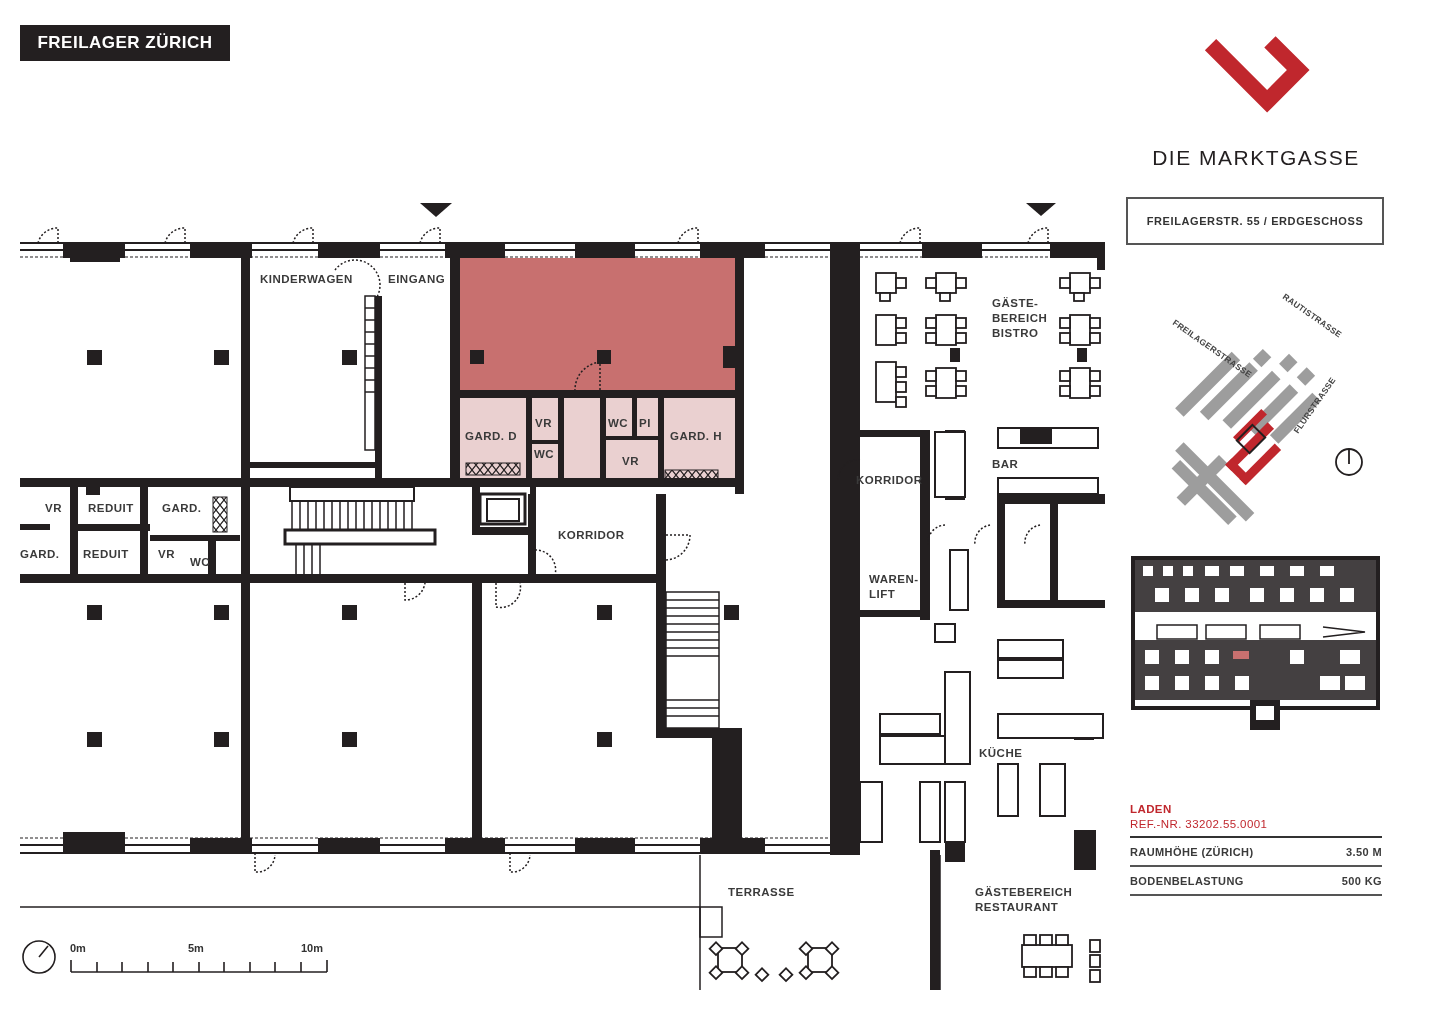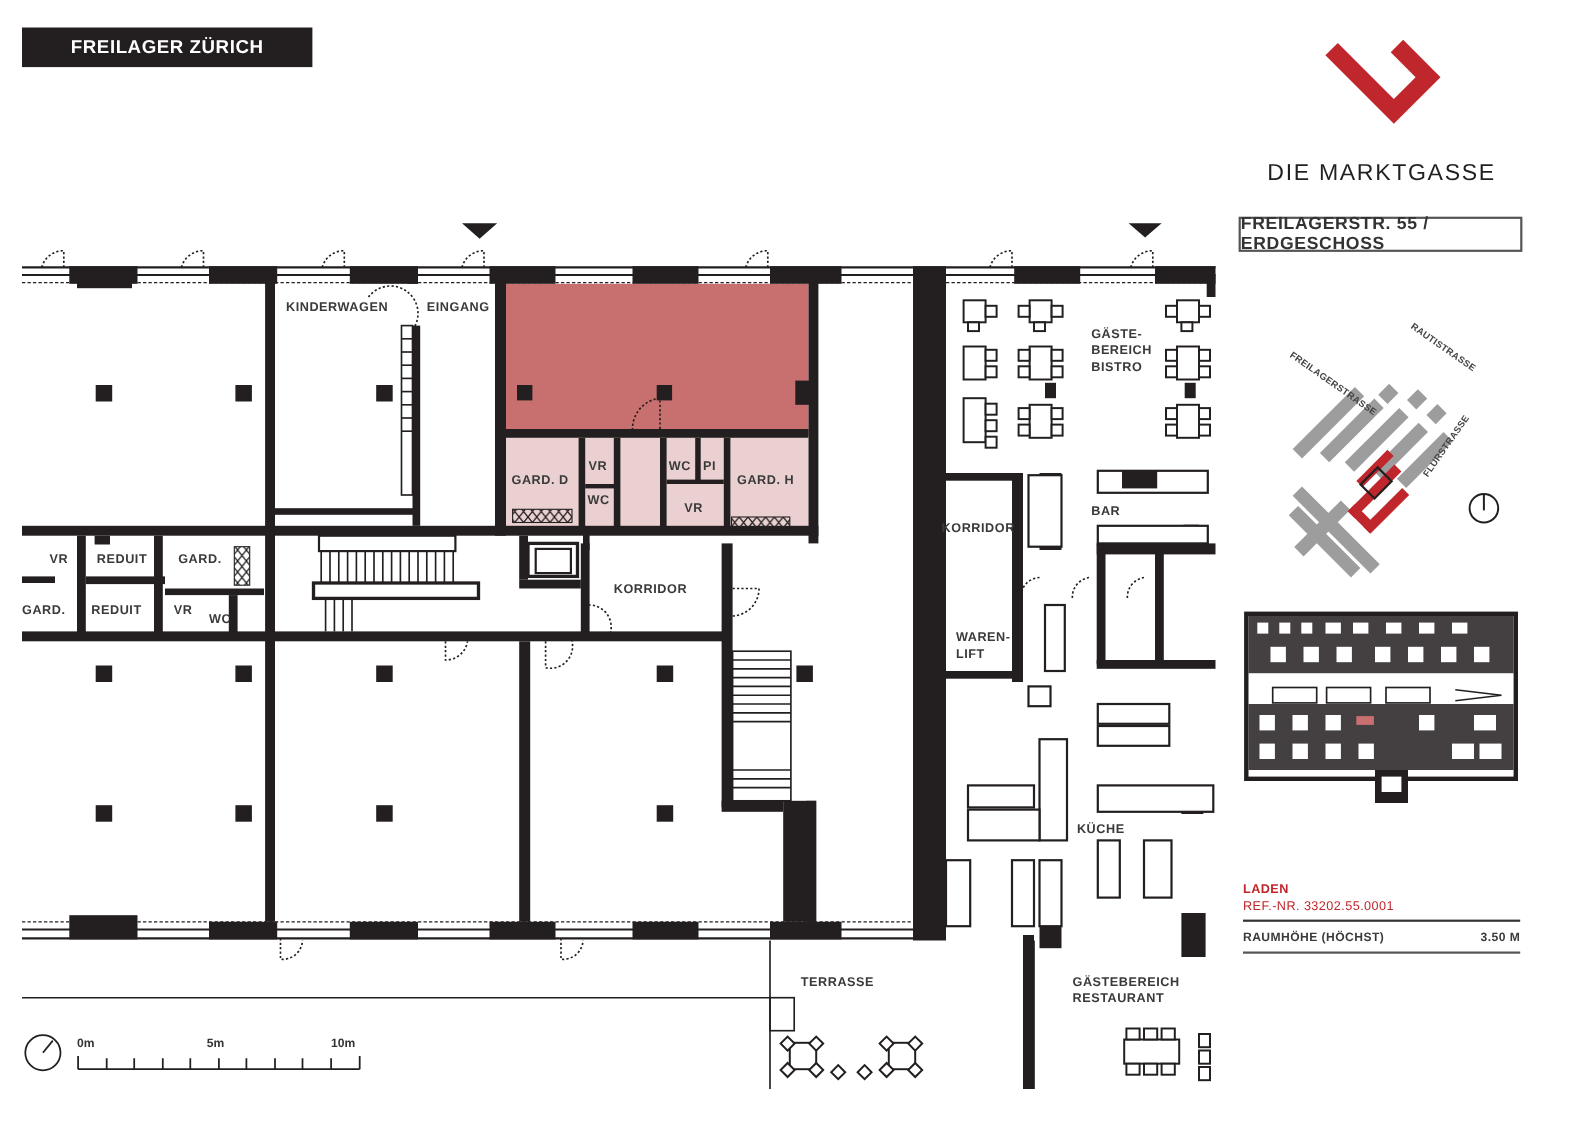--- a/index.html
+++ b/index.html
@@ -1,20 +1,20 @@
 <!DOCTYPE html>
 <html><head>
   <meta charset="utf-8">
   <style>
     html, body { margin: 0; padding: 0; background: #ffffff; }
     body { width: 1440px; height: 1022px; position: relative; overflow: hidden; font-family: "Liberation Sans", sans-serif; color: #231f20; }
-    .title-badge { position: absolute; left: 20px; top: 25px; width: 264px; height: 36px; background: #231f20; color: #fff; font-weight: bold; font-size: 17px; letter-spacing: 0.5px; display: flex; align-items: center; justify-content: center; }
+    .title-badge { position: absolute; left: 20px; top: 25px; width: 210px; height: 36px; background: #231f20; color: #fff; font-weight: bold; font-size: 17px; letter-spacing: 0.5px; display: flex; align-items: center; justify-content: center; }
     .brand { position: absolute; left: 1130px; top: 20px; width: 250px; text-align: center; }
     .brand-name { position: absolute; left: 1128px; top: 146px; width: 256px; text-align: center; font-size: 21px; letter-spacing: 1.5px; color: #231f20; }
-    .address-box { position: absolute; left: 1126px; top: 197px; width: 258px; height: 32px; border: 2px solid #555; box-sizing: border-box; display: flex; align-items: center; justify-content: center; font-size: 16px; font-weight: bold; letter-spacing: 0.6px; color: #333; }
+    .address-box { position: absolute; left: 1126px; top: 197px; width: 258px; height: 48px; border: 2px solid #555; box-sizing: border-box; display: flex; align-items: center; justify-content: center; font-size: 11px; font-weight: bold; letter-spacing: 0.6px; color: #333; }
     .plan { position: absolute; left: 0; top: 0; }
     .room-label { font-family: "Liberation Sans", sans-serif; font-size: 11.5px; font-weight: bold; fill: #3a3a3a; letter-spacing: 0.5px; }
     .street-label { font-family: "Liberation Sans", sans-serif; font-size: 8.5px; font-weight: bold; fill: #444; letter-spacing: 0.3px; }
     .info { position: absolute; left: 1130px; top: 802px; width: 252px; }
     .info-type { color: #c0272d; font-size: 11.5px; font-weight: bold; letter-spacing: 0.4px; line-height: 15px; }
     .info-ref { color: #c0272d; font-size: 11.5px; font-weight: normal; letter-spacing: 0.4px; line-height: 15px; border-bottom: 2px solid #333; padding-bottom: 4px; }
     .info-row { display: flex; justify-content: space-between; font-size: 11px; font-weight: bold; color: #3a3a3a; letter-spacing: 0.4px; height: 27px; align-items: center; border-bottom: 2px solid #555; }
     .scale-label { font-family: "Liberation Sans", sans-serif; font-size: 11px; font-weight: bold; fill: #333; }
   </style>
 </head>
@@ -411,16 +411,20 @@
     <text class="scale-label" x="70" y="952">0m</text>
     <text class="scale-label" x="188" y="952">5m</text>
     <text class="scale-label" x="301" y="952">10m</text>
   </g>
 </svg>
 
 <div class="info">
   <div class="info-type">LADEN</div>
   <div class="info-ref">REF.-NR. 33202.55.0001</div>
   <div class="info-row">
-    <span>RAUMHÖHE (HÖCHST)</span>
+    <span>RAUMHÖHE (ZÜRICH)</span>
     <span>3.50 M</span>
   </div>
+  <div class="info-row">
+    <span>BODENBELASTUNG</span>
+    <span>500 KG</span>
+  </div>
 </div>
 
 </body></html>

